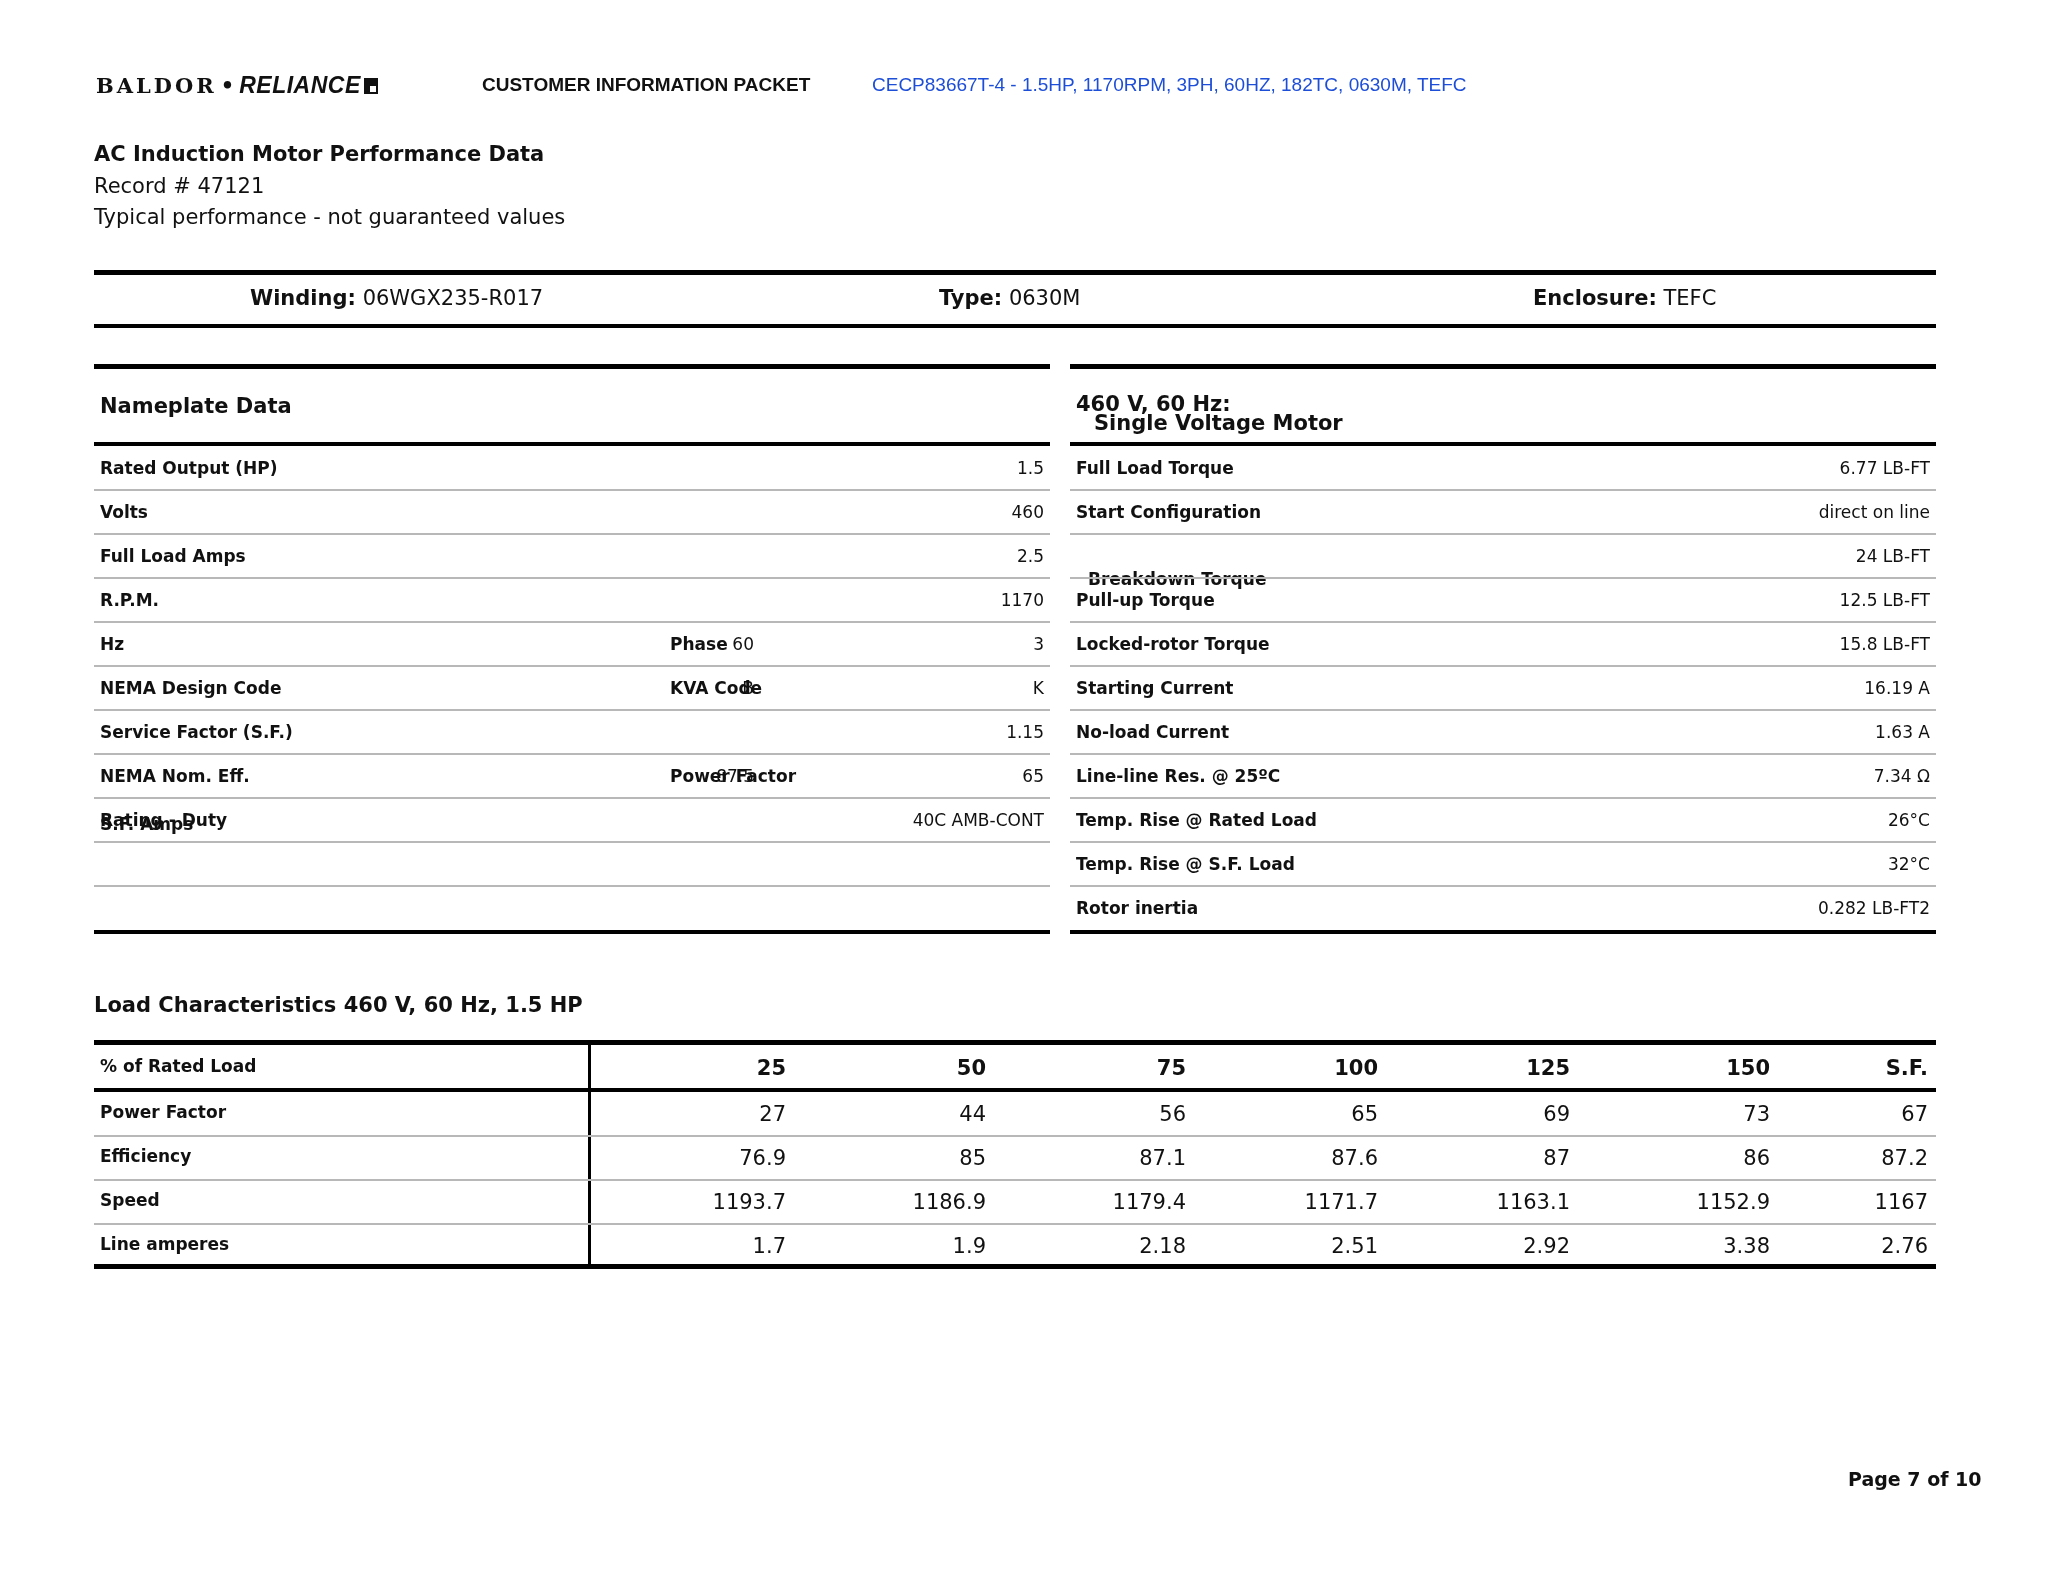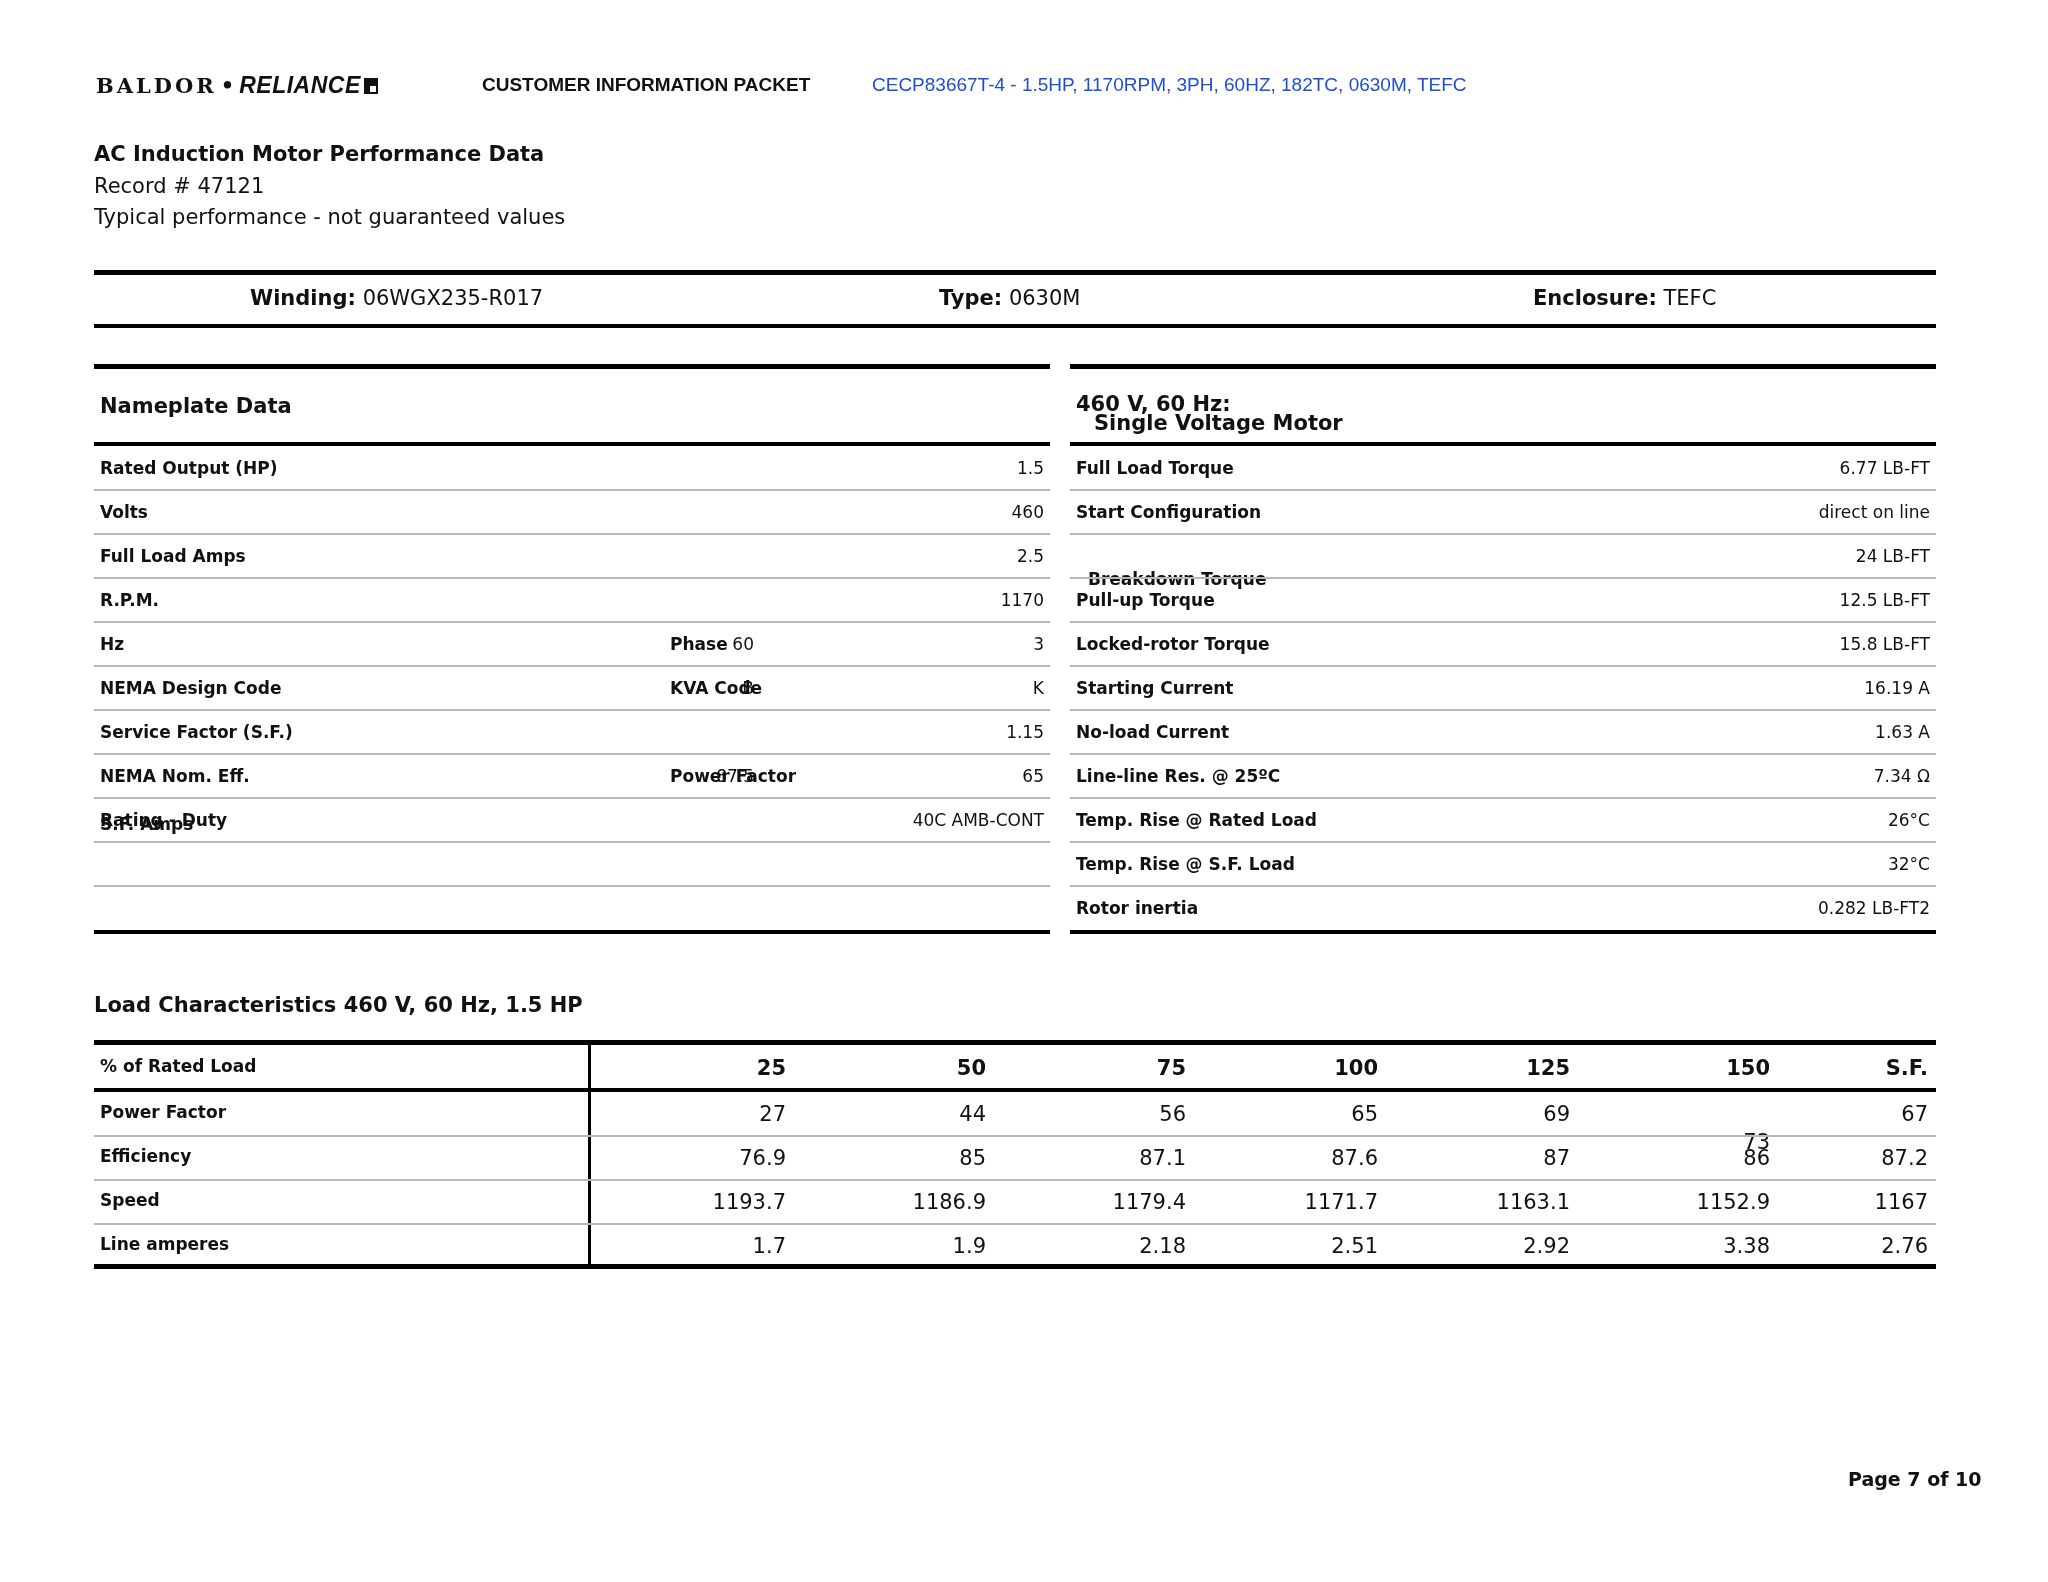--- a/index.html
+++ b/index.html
@@ -222,21 +222,21 @@
     <span class="lc-cell lc-head" style="left: 1228px; top: 1056px;">100</span>
     <span class="lc-cell lc-head" style="left: 1420px; top: 1056px;">125</span>
     <span class="lc-cell lc-head" style="left: 1620px; top: 1056px;">150</span>
     <span class="lc-cell lc-head" style="left: 1778px; top: 1056px;">S.F.</span>
     <span class="lc-lbl" style="left: 100px; top: 1102px;">Power Factor</span>
     <span class="lc-cell" style="left: 636px; top: 1102px;">27</span>
     <span class="lc-cell" style="left: 836px; top: 1102px;">44</span>
     <span class="lc-cell" style="left: 1036px; top: 1102px;">56</span>
     <span class="lc-cell" style="left: 1228px; top: 1102px;">65</span>
     <span class="lc-cell" style="left: 1420px; top: 1102px;">69</span>
-    <span class="lc-cell" style="left: 1620px; top: 1130px;">73</span>
+    <span class="lc-cell" style="left: 1620px; top: 1102px;">73</span>
     <span class="lc-cell" style="left: 1778px; top: 1102px;">67</span>
     <div class="thin" style="left: 94px; top: 1135px; width: 1842px;"></div>
     <span class="lc-lbl" style="left: 100px; top: 1146px;">Efficiency</span>
     <span class="lc-cell" style="left: 636px; top: 1146px;">76.9</span>
     <span class="lc-cell" style="left: 836px; top: 1146px;">85</span>
     <span class="lc-cell" style="left: 1036px; top: 1146px;">87.1</span>
     <span class="lc-cell" style="left: 1228px; top: 1146px;">87.6</span>
     <span class="lc-cell" style="left: 1420px; top: 1146px;">87</span>
     <span class="lc-cell" style="left: 1620px; top: 1146px;">86</span>
     <span class="lc-cell" style="left: 1778px; top: 1146px;">87.2</span>

